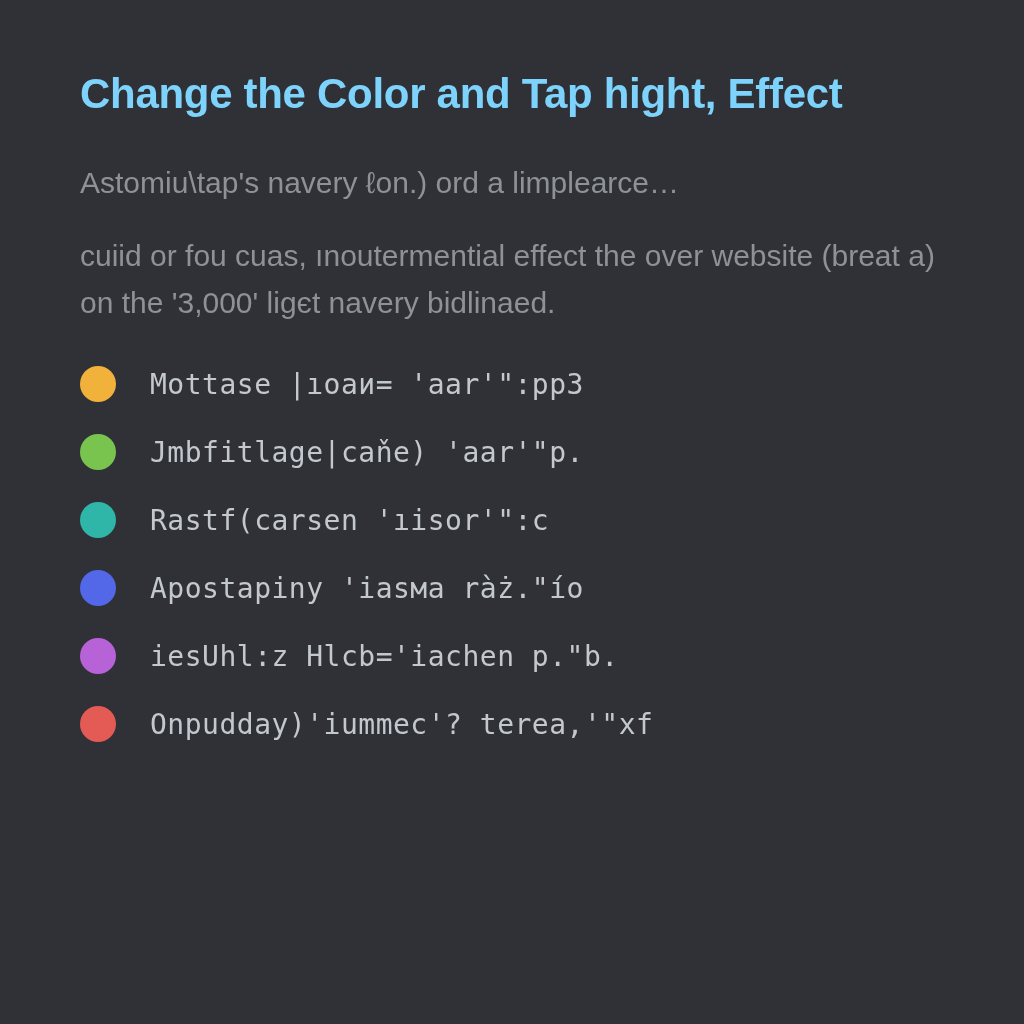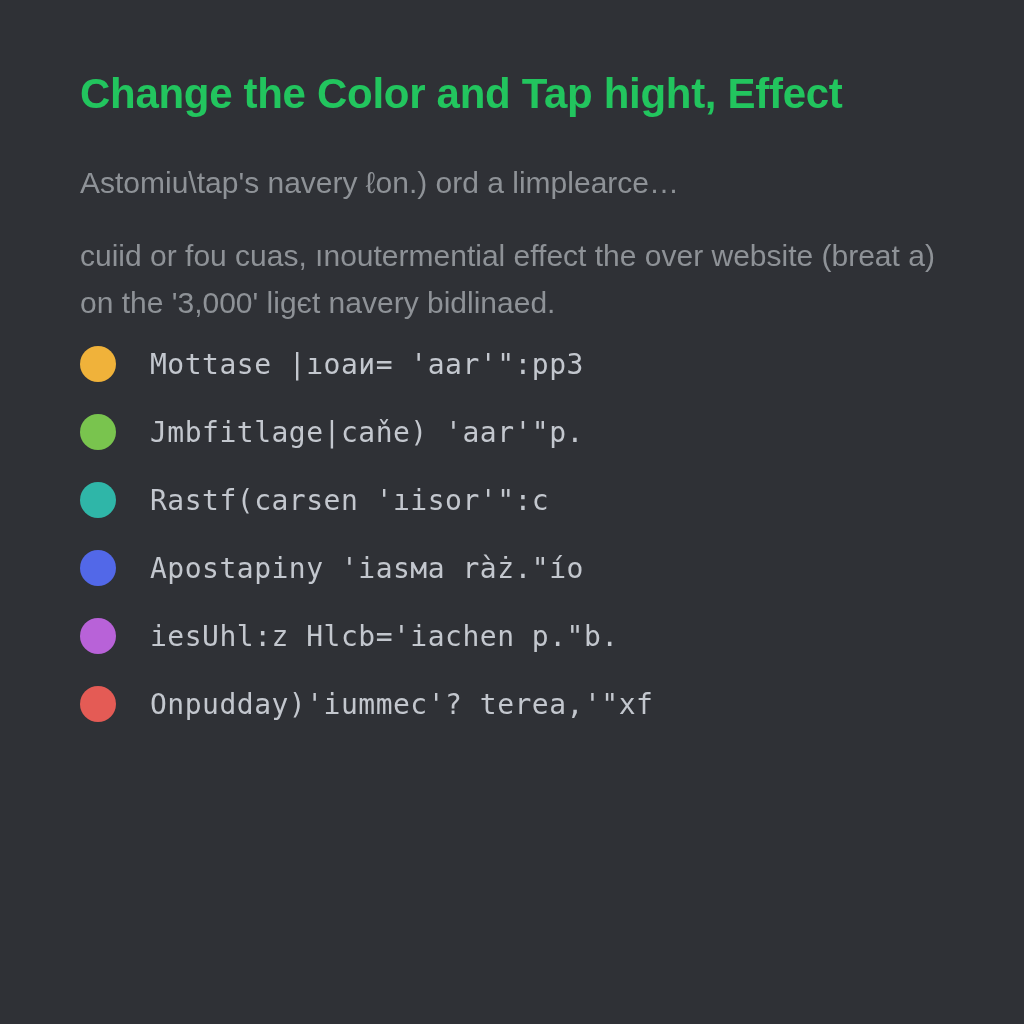--- a/index.html
+++ b/index.html
@@ -3,37 +3,37 @@
   <meta charset="utf-8">
   <style>
     * { margin: 0; padding: 0; box-sizing: border-box; }
     html, body { width: 1024px; height: 1024px; overflow: hidden; }
     body {
       background: #2f3136;
       font-family: -apple-system, BlinkMacSystemFont, "Segoe UI", Helvetica, Arial, sans-serif;
       padding: 70px 80px 0 80px;
     }
     .title {
-      color: #22c55e;
+      color: #7dd3fc;
       font-size: 42px;
       font-weight: 700;
       letter-spacing: -0.3px;
       margin-bottom: 42px;
     }
     .lead {
       color: #8e9297;
       font-size: 30px;
       line-height: 1.5;
       margin-bottom: 28px;
     }
     .para {
       color: #8e9297;
       font-size: 30px;
       line-height: 1.55;
-      margin-bottom: 20px;
+      margin-bottom: 40px;
     }
     .list { display: flex; flex-direction: column; gap: 32px; }
     .item {
       display: flex;
       align-items: center;
       gap: 34px;
     }
     .dot {
       width: 36px;
       height: 36px;

